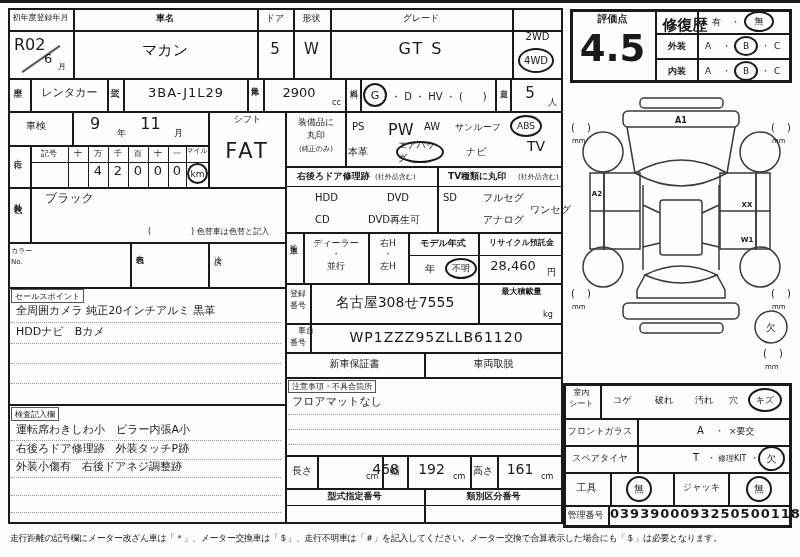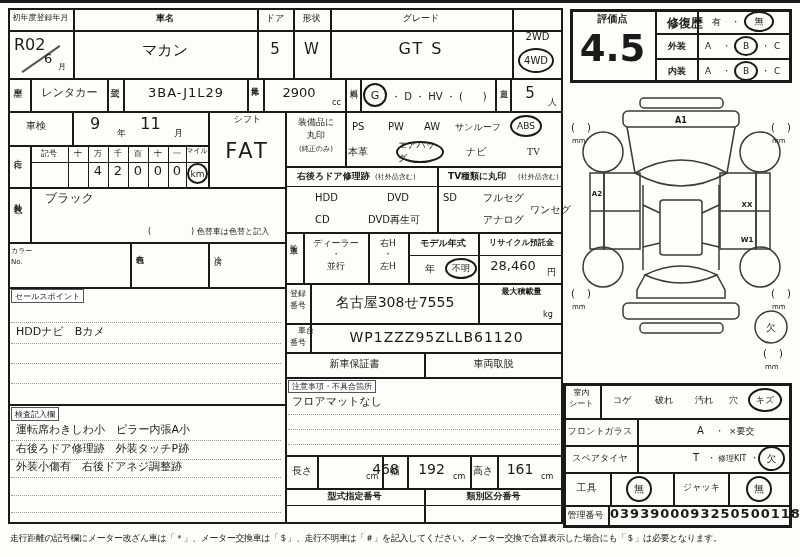--- a/index.html
+++ b/index.html
@@ -154,52 +154,53 @@
   <div class="t v" style="left:13px;top:196px;font-size:9px;">外装色</div>
   <div class="t" style="left:45px;top:192px;font-size:12px;">ブラック</div>
   <div class="t" style="left:148px;top:227px;font-size:8px;">(　　　　　) 色替車は色替と記入</div>
 
   <div class="t" style="left:11px;top:247px;font-size:7px;">カラー</div>
   <div class="t" style="left:11px;top:258px;font-size:7px;">No.</div>
   <div class="t v" style="left:135px;top:248px;font-size:8px;">内装色</div>
   <div class="t v" style="left:213px;top:250px;font-size:8px;">冷房</div>
 
   <div class="tab" style="left:11px;top:289px;height:14px;">セールスポイント</div>
+  <div class="t" style="left:16px;top:305px;font-size:11px;">全周囲カメラ 純正20インチアルミ 黒革</div>
   <div class="dot" style="left:11px;top:322px;width:270px;"></div>
   <div class="t" style="left:16px;top:326px;font-size:11px;">HDDナビ　Bカメ</div>
   <div class="dot" style="left:11px;top:343px;width:270px;"></div>
   <div class="dot" style="left:11px;top:363px;width:270px;"></div>
   <div class="dot" style="left:11px;top:383px;width:270px;"></div>
 
   <div class="tab" style="left:11px;top:407px;height:14px;">検査記入欄</div>
   <div class="t" style="left:16px;top:424px;font-size:11px;">運転席わきしわ小　ピラー内張A小</div>
   <div class="dot" style="left:11px;top:440px;width:270px;"></div>
   <div class="t" style="left:16px;top:443px;font-size:11px;">右後ろドア修理跡　外装タッチP跡</div>
   <div class="dot" style="left:11px;top:459px;width:270px;"></div>
   <div class="t" style="left:16px;top:461px;font-size:11px;">外装小傷有　右後ドアネジ調整跡</div>
   <div class="dot" style="left:11px;top:477px;width:270px;"></div>
   <div class="dot" style="left:11px;top:495px;width:270px;"></div>
   <div class="dot" style="left:11px;top:512px;width:270px;"></div>
 
   <div class="t c" style="left:287px;top:117px;width:58px;font-size:9px;">装備品に</div>
   <div class="t c" style="left:287px;top:130px;width:58px;font-size:9px;">丸印</div>
   <div class="t c" style="left:287px;top:145px;width:58px;font-size:7px;">(純正のみ)</div>
   <div class="t" style="left:352px;top:121px;font-size:10px;">PS</div>
-  <div class="t" style="left:388px;top:121px;font-size:10px;text-align:right;">PW</div>
+  <div class="t" style="left:388px;top:121px;font-size:16px;text-align:right;">PW</div>
   <div class="t" style="left:424px;top:121px;font-size:10px;">AW</div>
   <div class="t" style="left:455px;top:122px;font-size:9px;">サンルーフ</div>
   <div class="circ" style="left:510px;top:115px;width:32px;height:22px;">
     <span style="font-size:9px;">ABS</span>
   </div>
   <div class="t" style="left:348px;top:146px;font-size:10px;">本革</div>
   <div class="circ" style="left:396px;top:141px;width:48px;height:22px;">
     <span style="font-size:9px;">エアバッグ</span>
   </div>
   <div class="t" style="left:466px;top:146px;font-size:10px;">ナビ</div>
-  <div class="t" style="left:527px;top:146px;font-size:10px;font-family:Liberation Serif, serif;">TV</div>
+  <div class="t" style="left:527px;top:138px;font-size:14px;">TV</div>
 
   <div class="t" style="left:297px;top:171px;font-size:9px;font-weight:bold;">右後ろドア修理跡</div>
   <div class="t" style="left:375px;top:173px;font-size:7px;">(社外品含む)</div>
   <div class="t" style="left:448px;top:171px;font-size:9px;font-weight:bold;">TV種類に丸印</div>
   <div class="t" style="left:518px;top:173px;font-size:7px;">(社外品含む)</div>
   <div class="t" style="left:315px;top:192px;font-size:10px;">HDD</div>
   <div class="t" style="left:387px;top:192px;font-size:10px;">DVD</div>
   <div class="t" style="left:443px;top:192px;font-size:10px;">SD</div>
   <div class="t" style="left:315px;top:214px;font-size:10px;">CD</div>
   <div class="t" style="left:368px;top:214px;font-size:10px;">DVD再生可</div>
@@ -255,21 +256,21 @@
   <div class="t c" style="left:285px;top:491px;width:139px;font-size:9px;font-weight:bold;">型式指定番号</div>
   <div class="t c" style="left:424px;top:491px;width:139px;font-size:9px;font-weight:bold;">類別区分番号</div>
 
   <div class="box" style="left:570px;top:9px;width:222px;height:74px;border-width:3px;"></div>
   <div class="ln" style="left:655px;top:9px;width:2px;height:74px;"></div>
   <div class="ln" style="left:697px;top:9px;width:2px;height:74px;"></div>
   <div class="ln" style="left:655px;top:33px;width:137px;height:2px;"></div>
   <div class="ln" style="left:655px;top:58px;width:137px;height:2px;"></div>
   <div class="t c" style="left:570px;top:13px;width:85px;font-size:10px;font-weight:bold;">評価点</div>
   <div class="t c big" style="left:570px;top:28px;width:85px;font-size:37px;">4.5</div>
-  <div class="t c" style="left:657px;top:17px;width:56px;font-size:12px;font-weight:bold;">修復歴</div>
+  <div class="t c" style="left:657px;top:17px;width:56px;font-size:15px;font-weight:bold;">修復歴</div>
   <div class="t" style="left:712px;top:17px;font-size:9px;">有</div>
   <div class="t" style="left:731px;top:17px;font-size:9px;">・</div>
   <div class="circ" style="left:744px;top:11px;width:30px;height:21px;">
     <span style="font-size:9px;">無</span>
   </div>
   <div class="t c" style="left:657px;top:41px;width:40px;font-size:9px;font-weight:bold;">外装</div>
   <div class="t" style="left:705px;top:41px;font-size:9px;">A</div>
   <div class="t" style="left:722px;top:41px;font-size:9px;">・</div>
   <div class="circ" style="left:734px;top:36px;width:24px;height:20px;">
     <span style="font-size:9px;">B</span>

